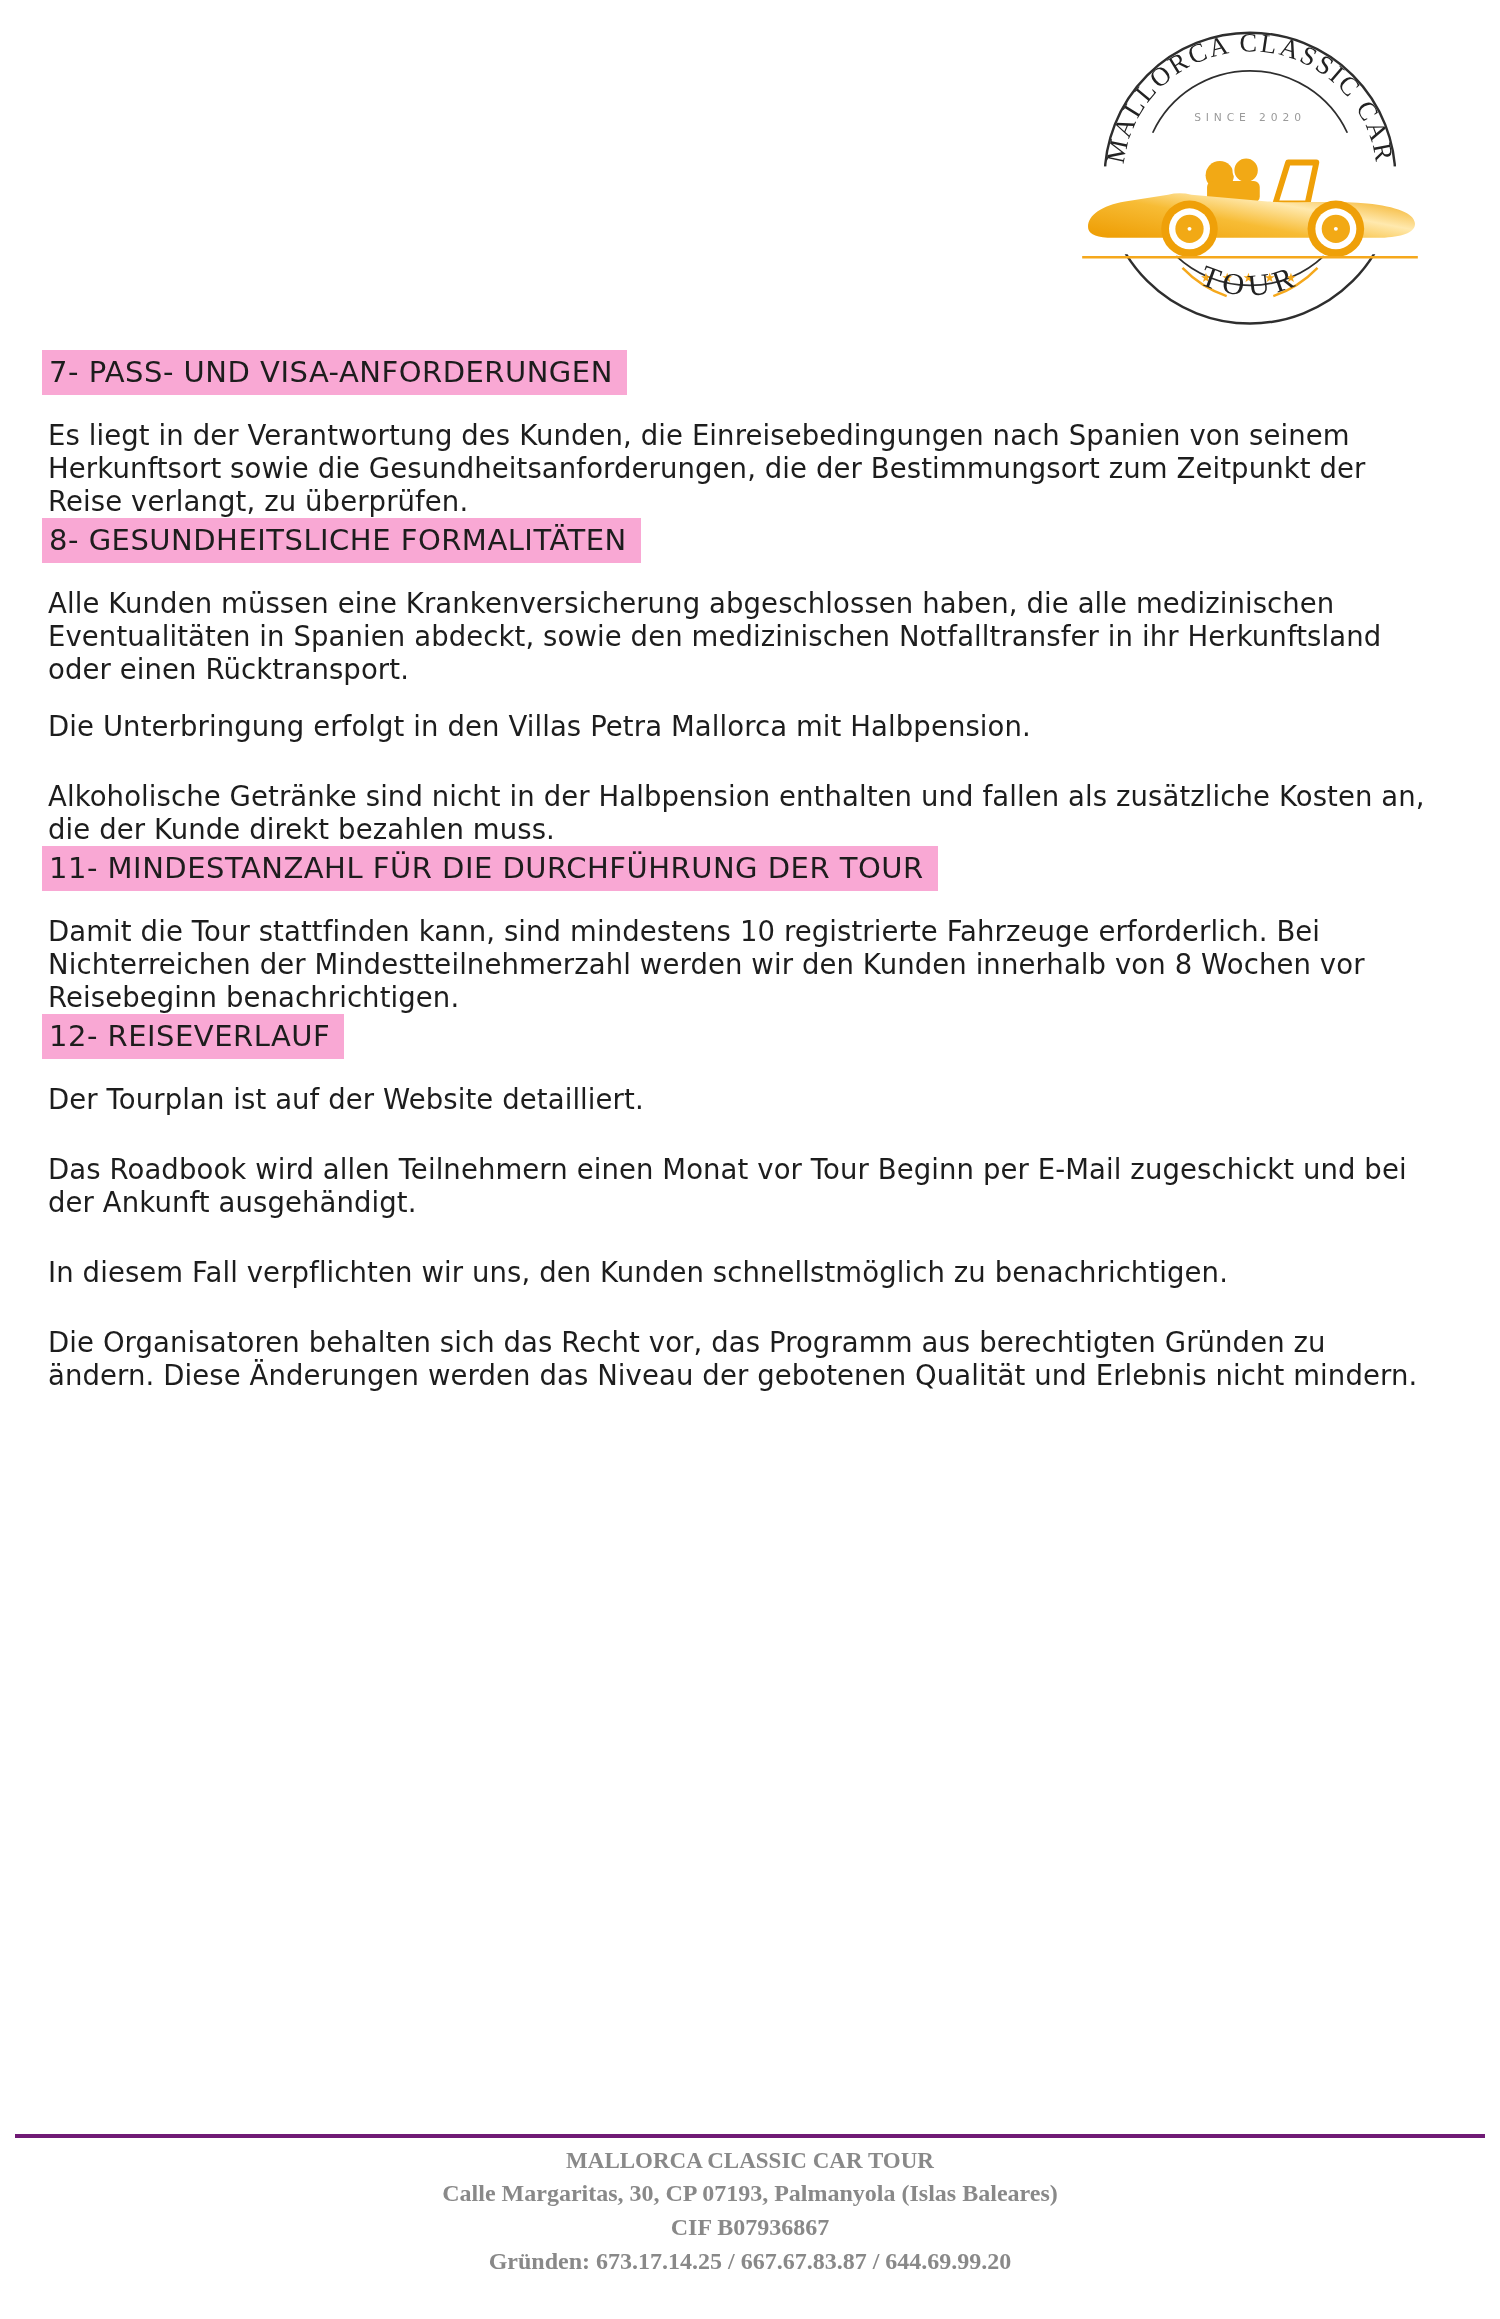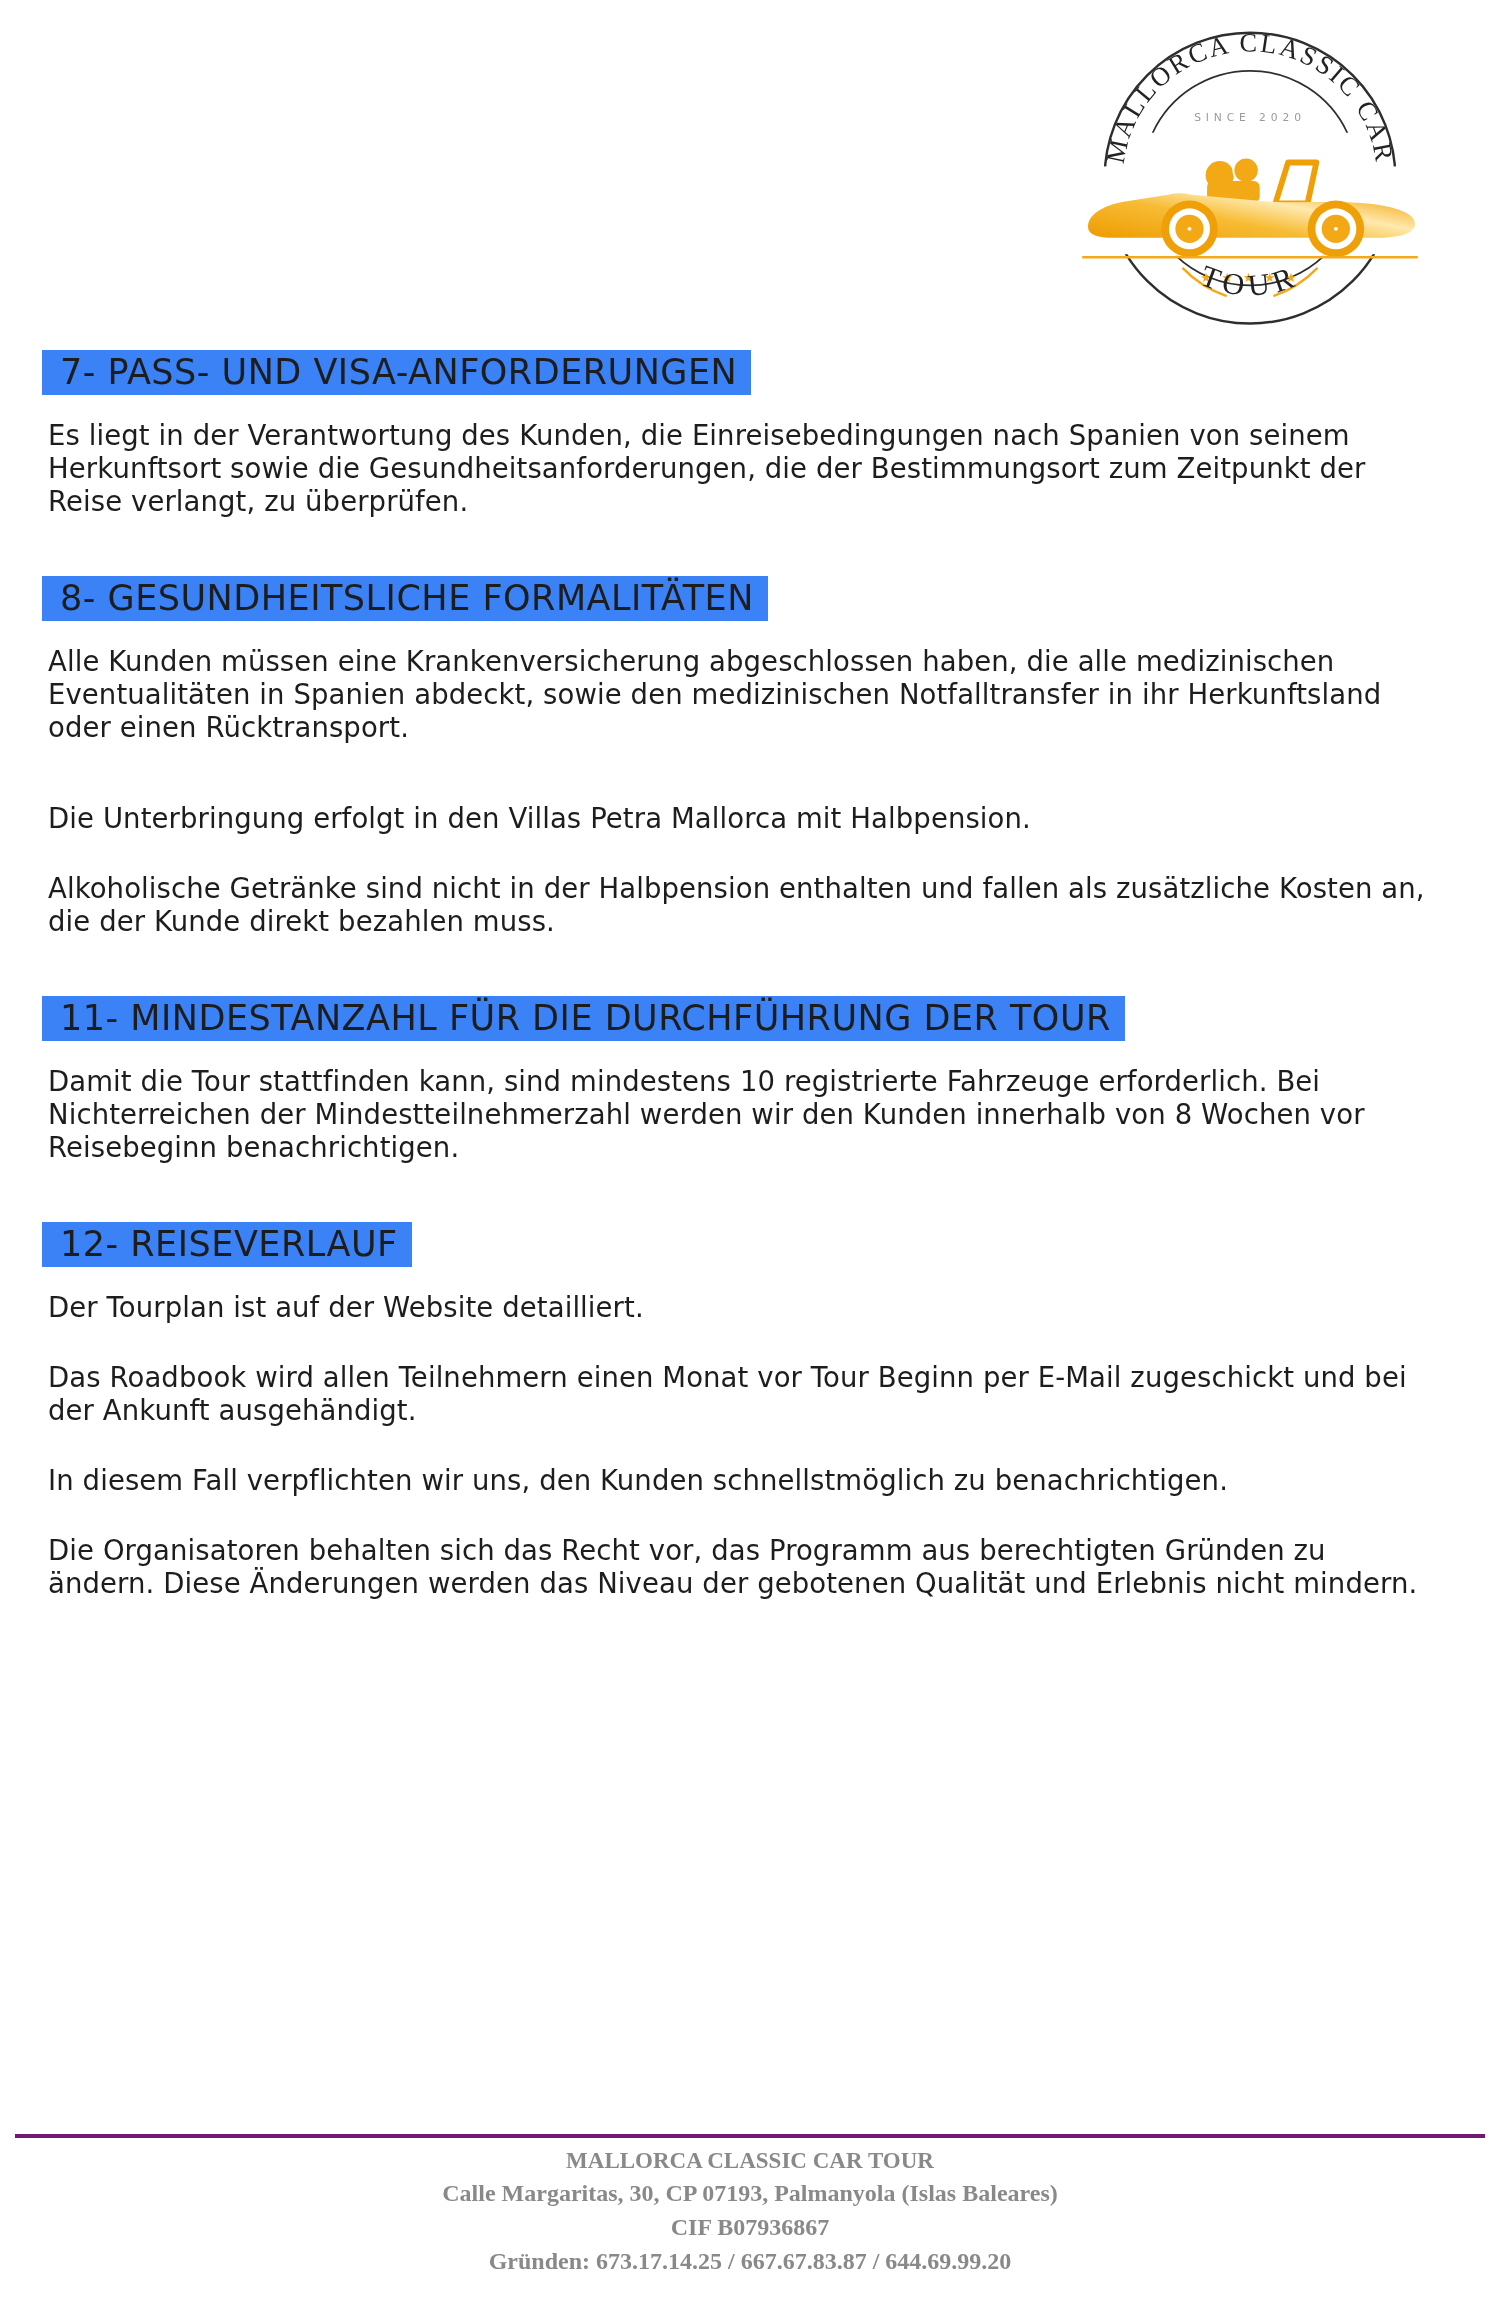--- a/index.html
+++ b/index.html
@@ -19,31 +19,31 @@
     top: 22px; right: 72px;
     width: 356px; height: 318px;
   }
 
   
   .content {
     position: absolute;
     top: 0; left: 48px;
     width: 1390px;
   }
-  .section { margin-top: 58px; }
+  .section { }
   .section:first-child { margin-top: 350px; }
   .h-line { margin: 0; }
   .h-text {
     display: inline-block;
-    font-size: 35px;
+    font-size: 29px;
     font-weight: 400;
     line-height: 40px;
-    background: #3b82f6;
+    background: #f9a8d4;
     color: #1d1d1d;
-    padding: 2px 14px 3px 18px;
+    padding: 2px 14px 3px 7px;
     margin-left: -6px;
     letter-spacing: 0.5px;
     white-space: nowrap;
   }
   .section p {
     font-size: 27.5px;
     line-height: 33px;
     margin: 24px 0 0 0;
     letter-spacing: 0.1px;
   }

